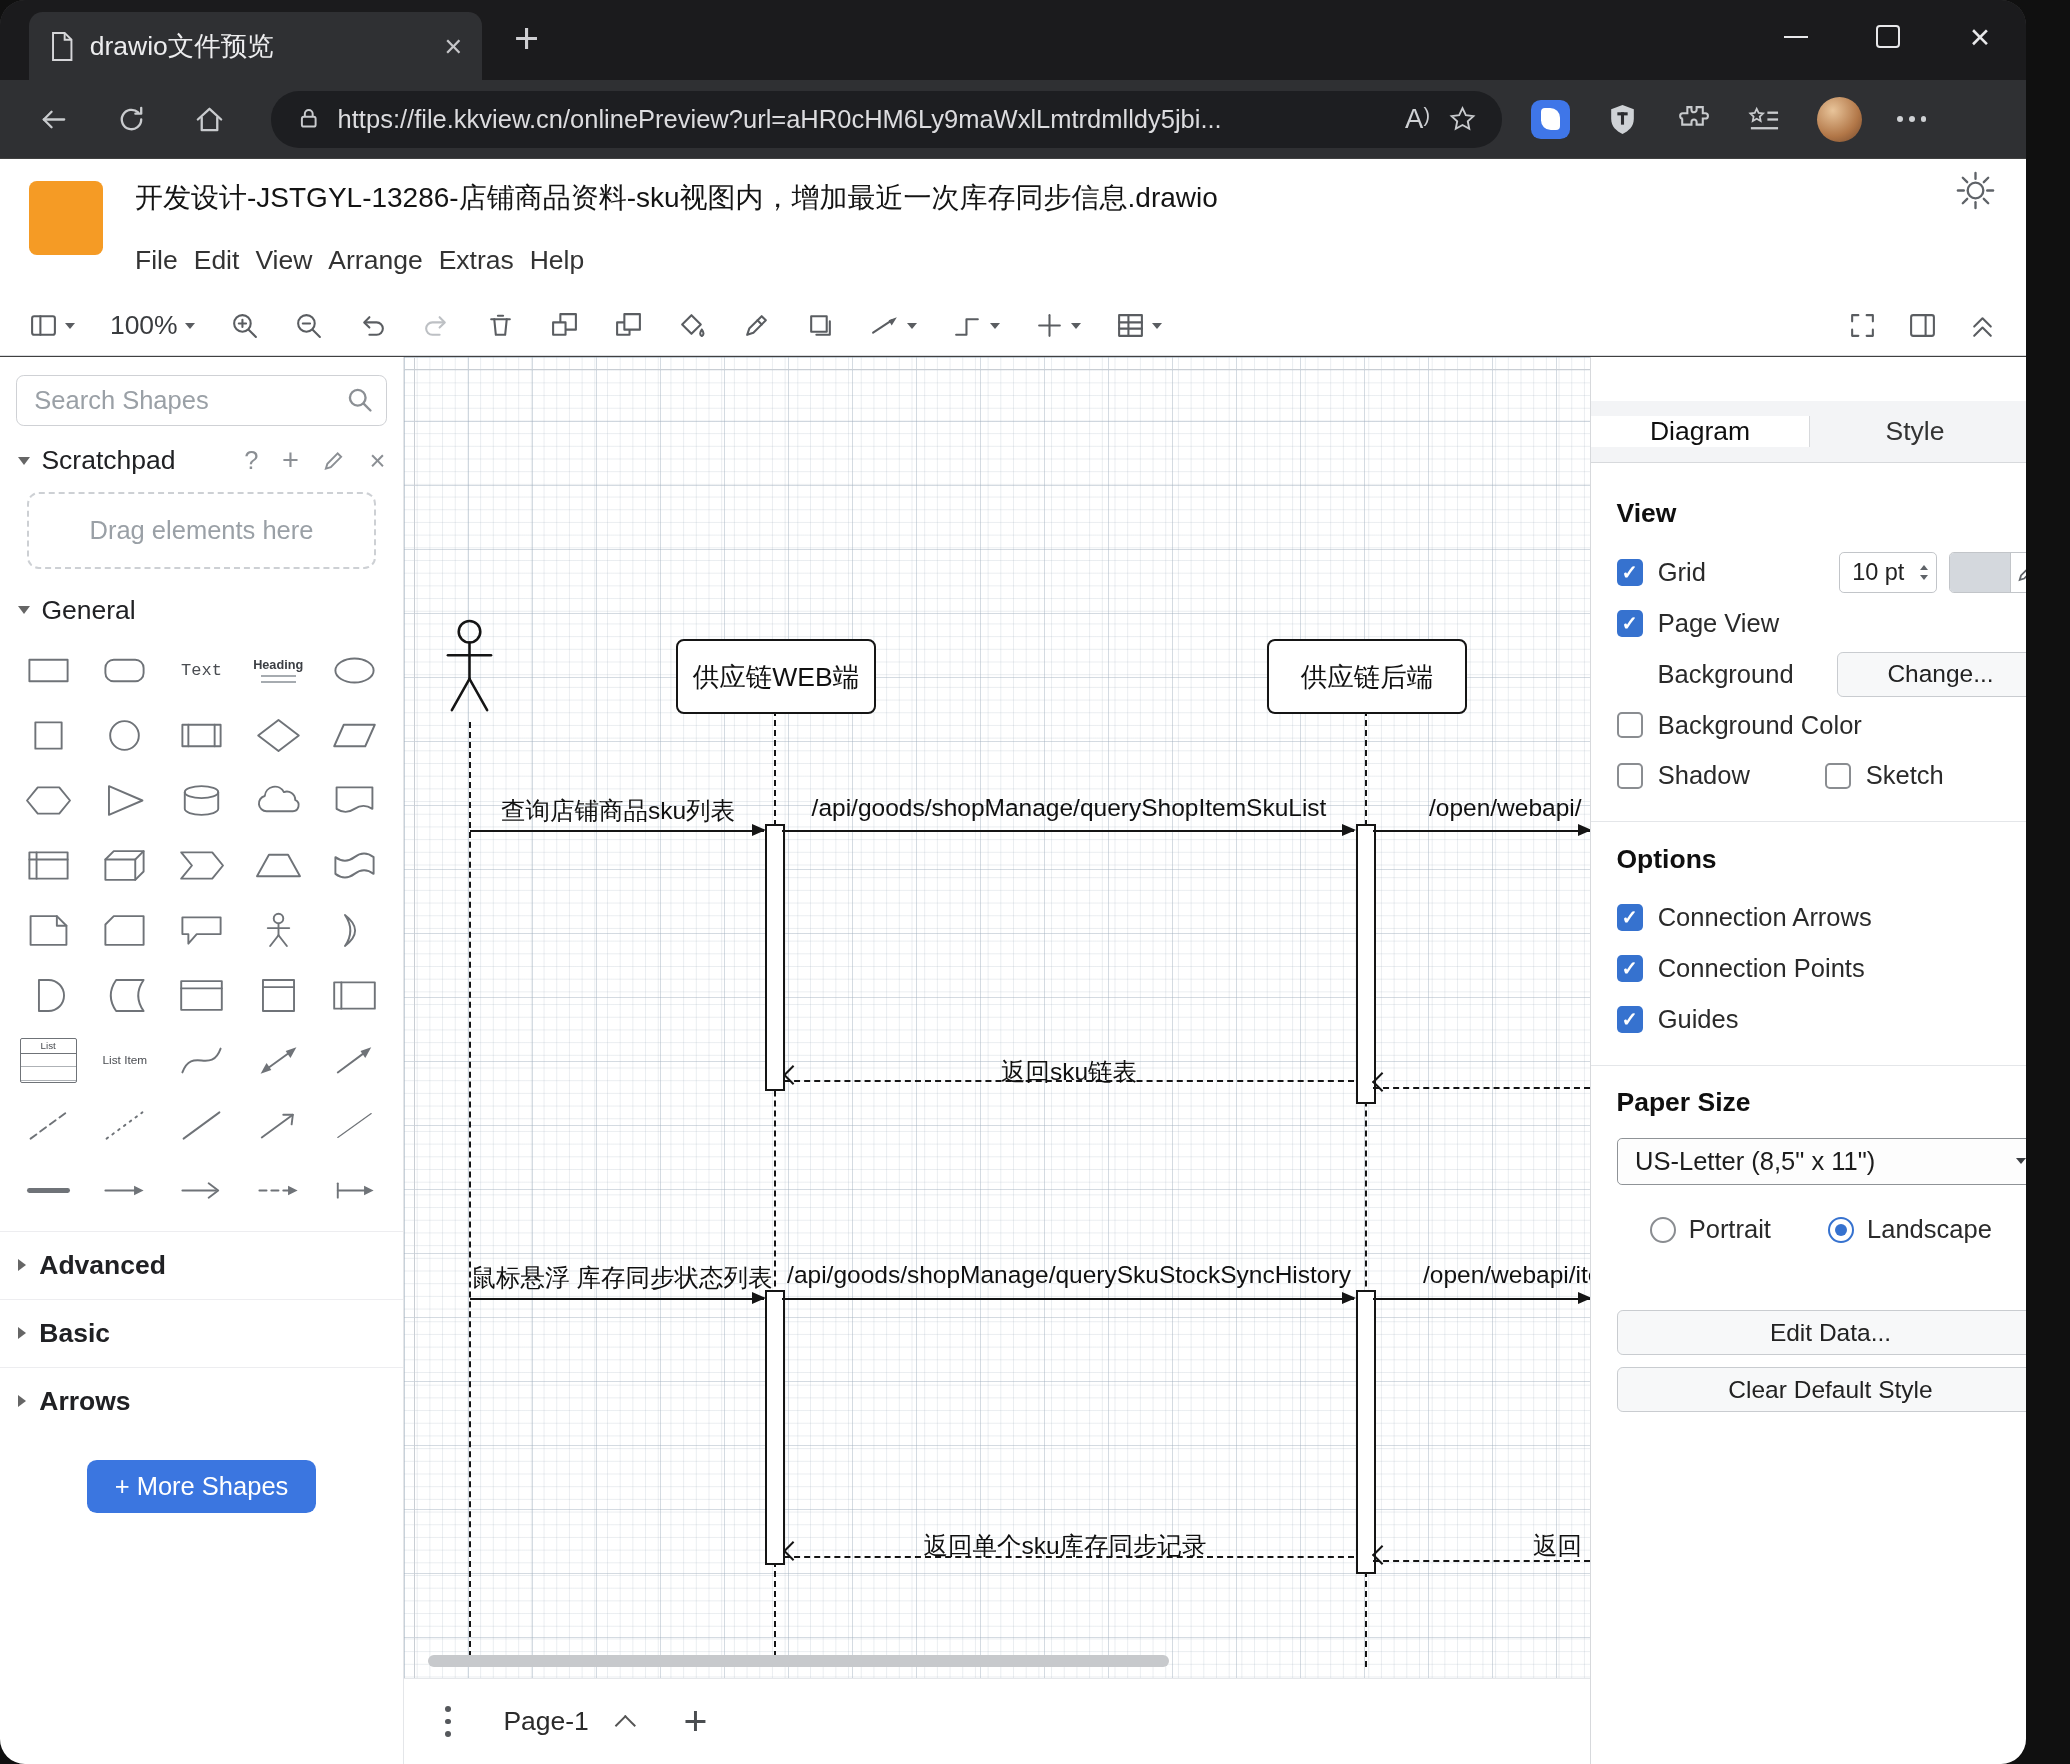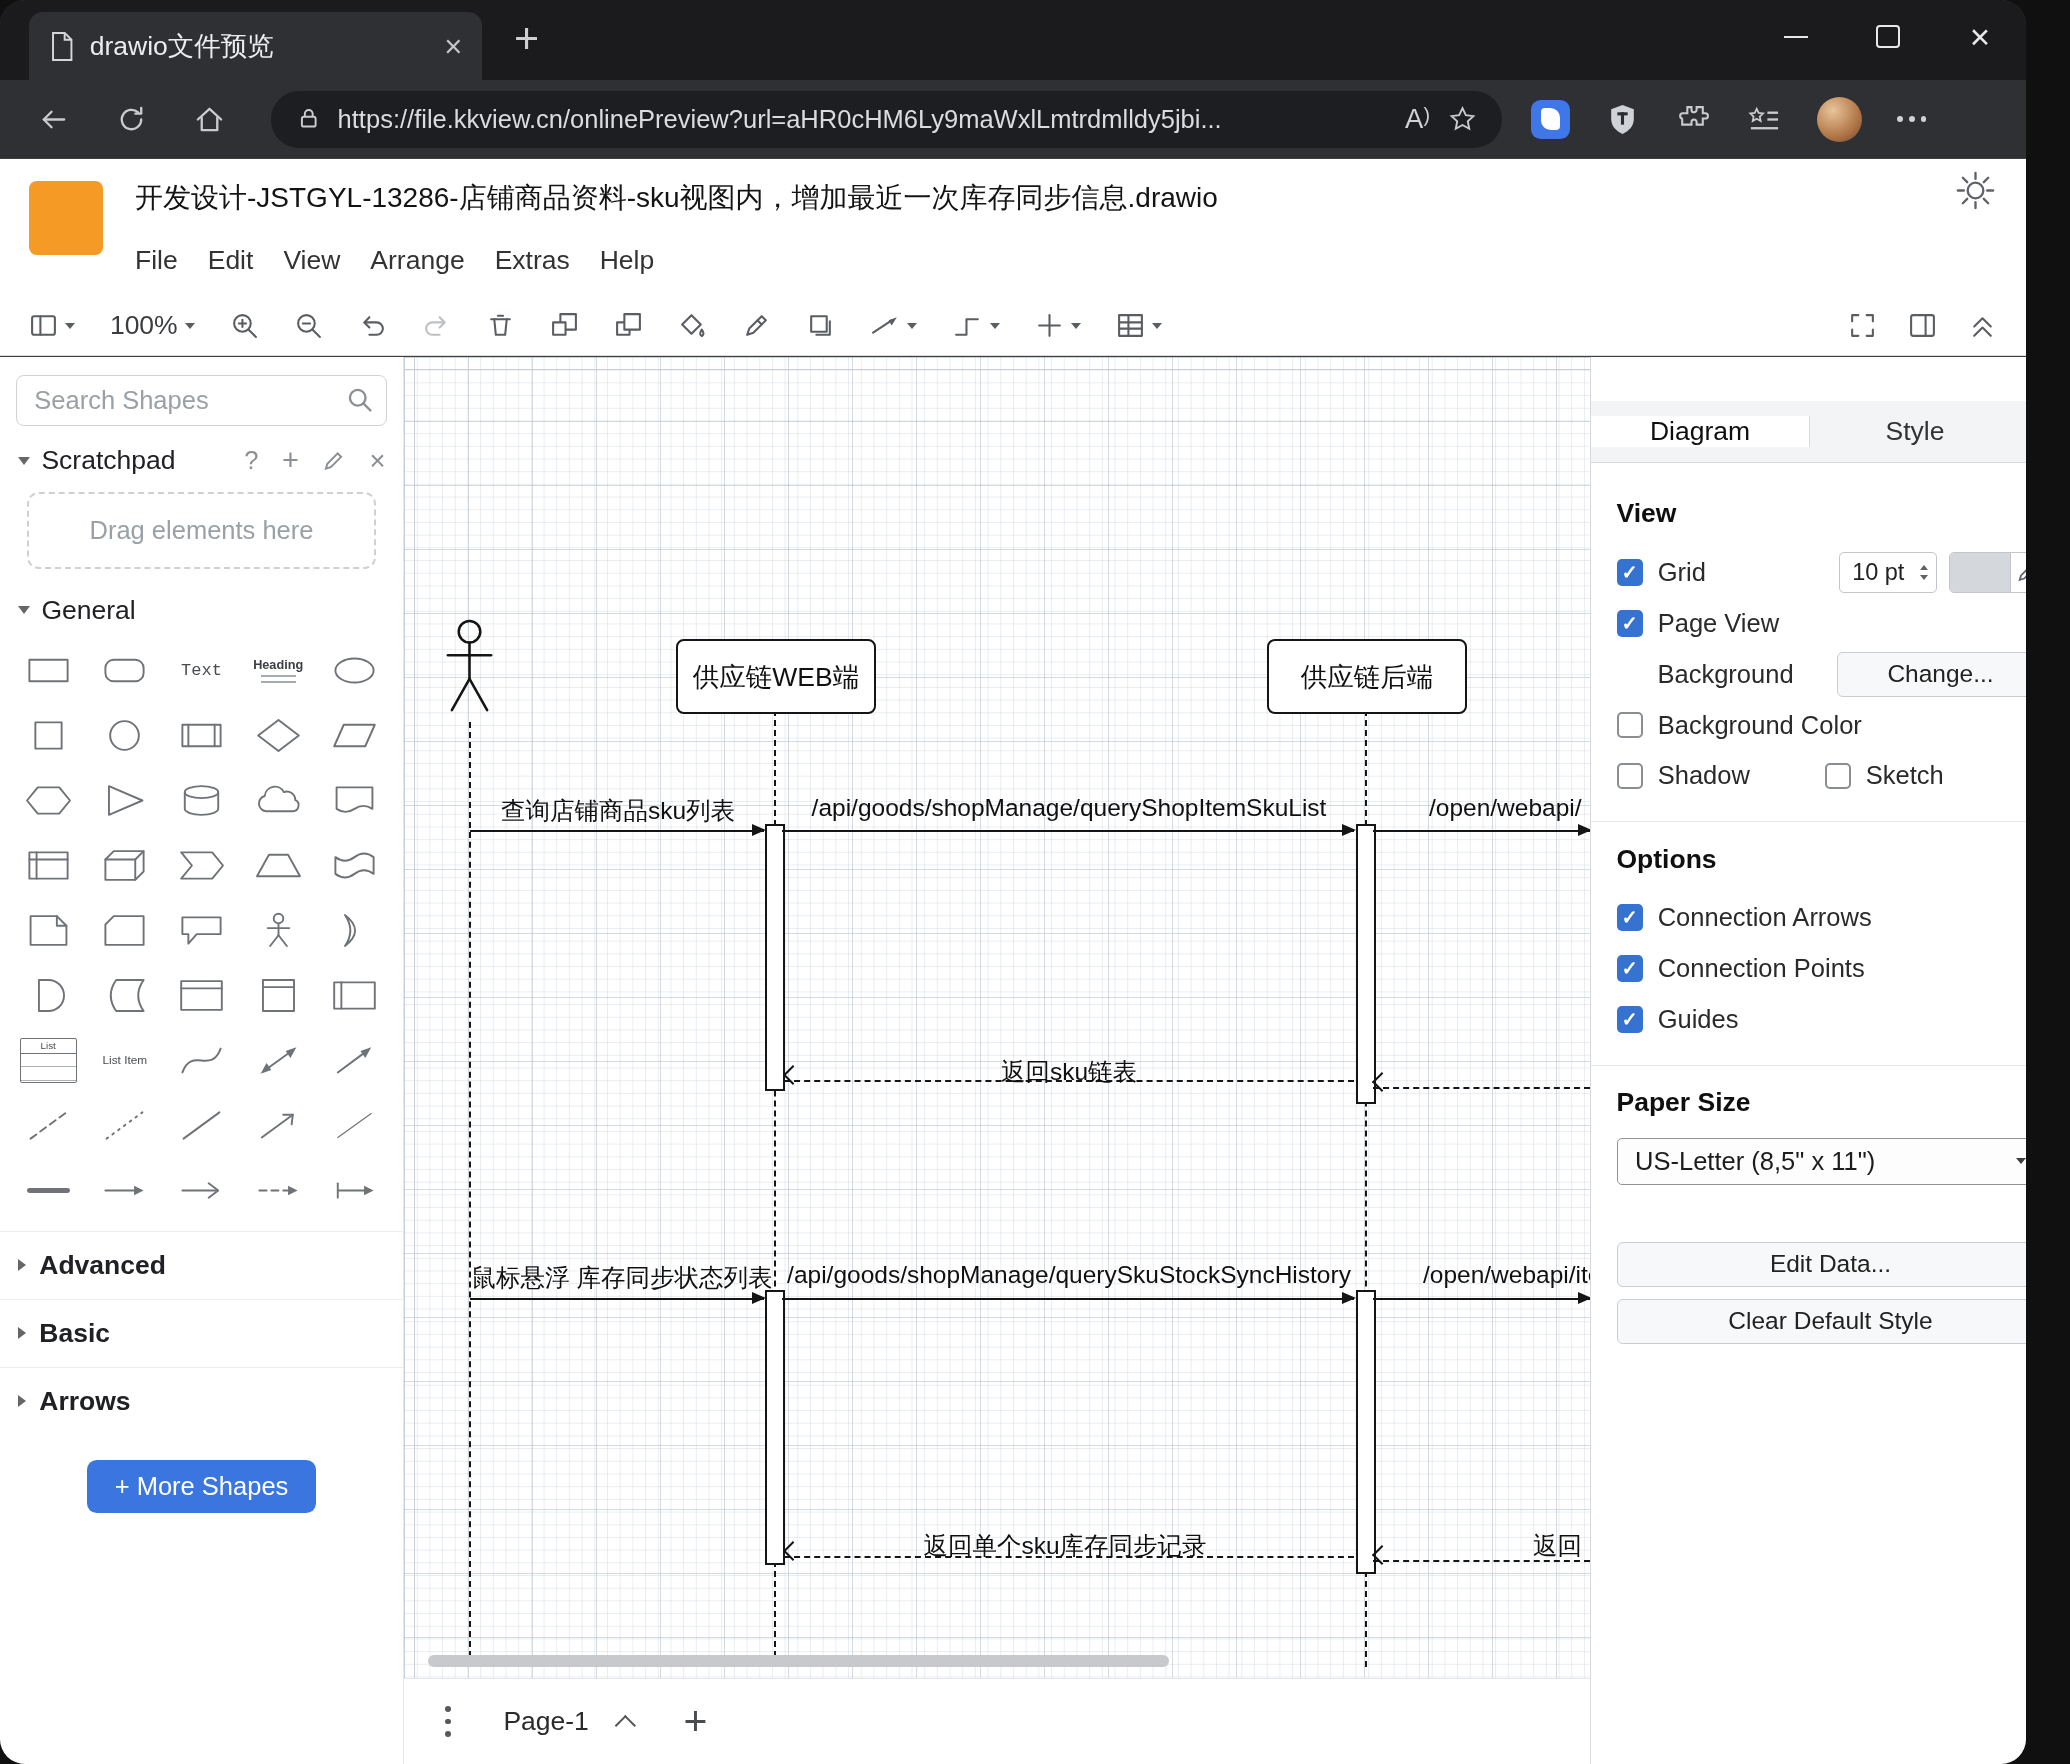--- a/index.html
+++ b/index.html
@@ -30,21 +30,21 @@
   .ext-blue{width:39px;height:39px;border-radius:9.8px;background:#3f76e8;position:relative;}
   .ext-blue::after{content:"";position:absolute;left:9.8px;top:8.8px;width:19.6px;height:21.6px;background:#fff;border-radius:3.9px 9.8px 3.9px 9.8px;}
   .avatar{width:45px;height:45px;border-radius:50%;background:radial-gradient(circle at 35% 30%,#e8c49a,#b27748 60%,#6e452a);}
   .dots-h{display:flex;gap:5.9px;}
   .dots-h i{width:5.9px;height:5.9px;border-radius:50%;background:#cfd1d4;}
 
   
   .appheader{position:absolute;top:159px;left:0;right:0;height:137px;background:#fff;}
   .app-logo{position:absolute;left:29px;top:21.6px;width:74px;height:74px;border-radius:7.8px;background:#f59b25;}
   .doc-title{position:absolute;left:135px;top:19.6px;font-size:28px;color:#141414;font-weight:500;white-space:nowrap;}
-  .menubar{position:absolute;left:135px;top:86px;display:flex;gap:30px;font-size:26.5px;color:#333;}
+  .menubar{position:absolute;left:135px;top:86px;display:flex;gap:16px;font-size:26.5px;color:#333;}
   .theme-toggle{position:absolute;right:29px;top:9.8px;}
   .theme-toggle svg{stroke:#5f6368;fill:none;stroke-width:2.4;stroke-linecap:round;}
 
   
   .edit-toolbar{position:absolute;top:296px;left:0;right:0;height:60px;background:#fff;border-bottom:1px solid #d8dade;display:flex;align-items:center;padding:0 29px;box-sizing:border-box;}
   .tb{display:flex;align-items:center;gap:6.9px;margin-right:35px;}
   .tb svg{stroke:#5a5d61;fill:none;stroke-width:2;stroke-linecap:round;stroke-linejoin:round;}
   .tb.disabled svg{stroke:#bdc0c4;}
   .caret{width:0;height:0;border-left:5.9px solid transparent;border-right:5.9px solid transparent;border-top:6.9px solid #5a5d61;}
   .zoom-label{font-size:26.5px;color:#3a3c3f;}
@@ -876,20 +876,26 @@
         <span>Guides</span>
       </div>
 
       <div class="p-div"></div>
 
       <div class="p-heading">Paper Size</div>
       <div class="pselect">
         <span>US-Letter (8,5" x 11")</span>
         <i class="caret"></i>
       </div>
+      <div class="p-row" style="padding-left:33px;">
+        <span class="radio off"></span>
+        <span>Portrait</span>
+        <span class="radio on" style="margin-left:57px;"></span>
+        <span>Landscape</span>
+      </div>
 
       <div class="p-btn mt-big">Edit Data...</div>
       <div class="p-btn">Clear Default Style</div>
     </div>
   </div>
 
 </div>
 
 
 </body></html>

